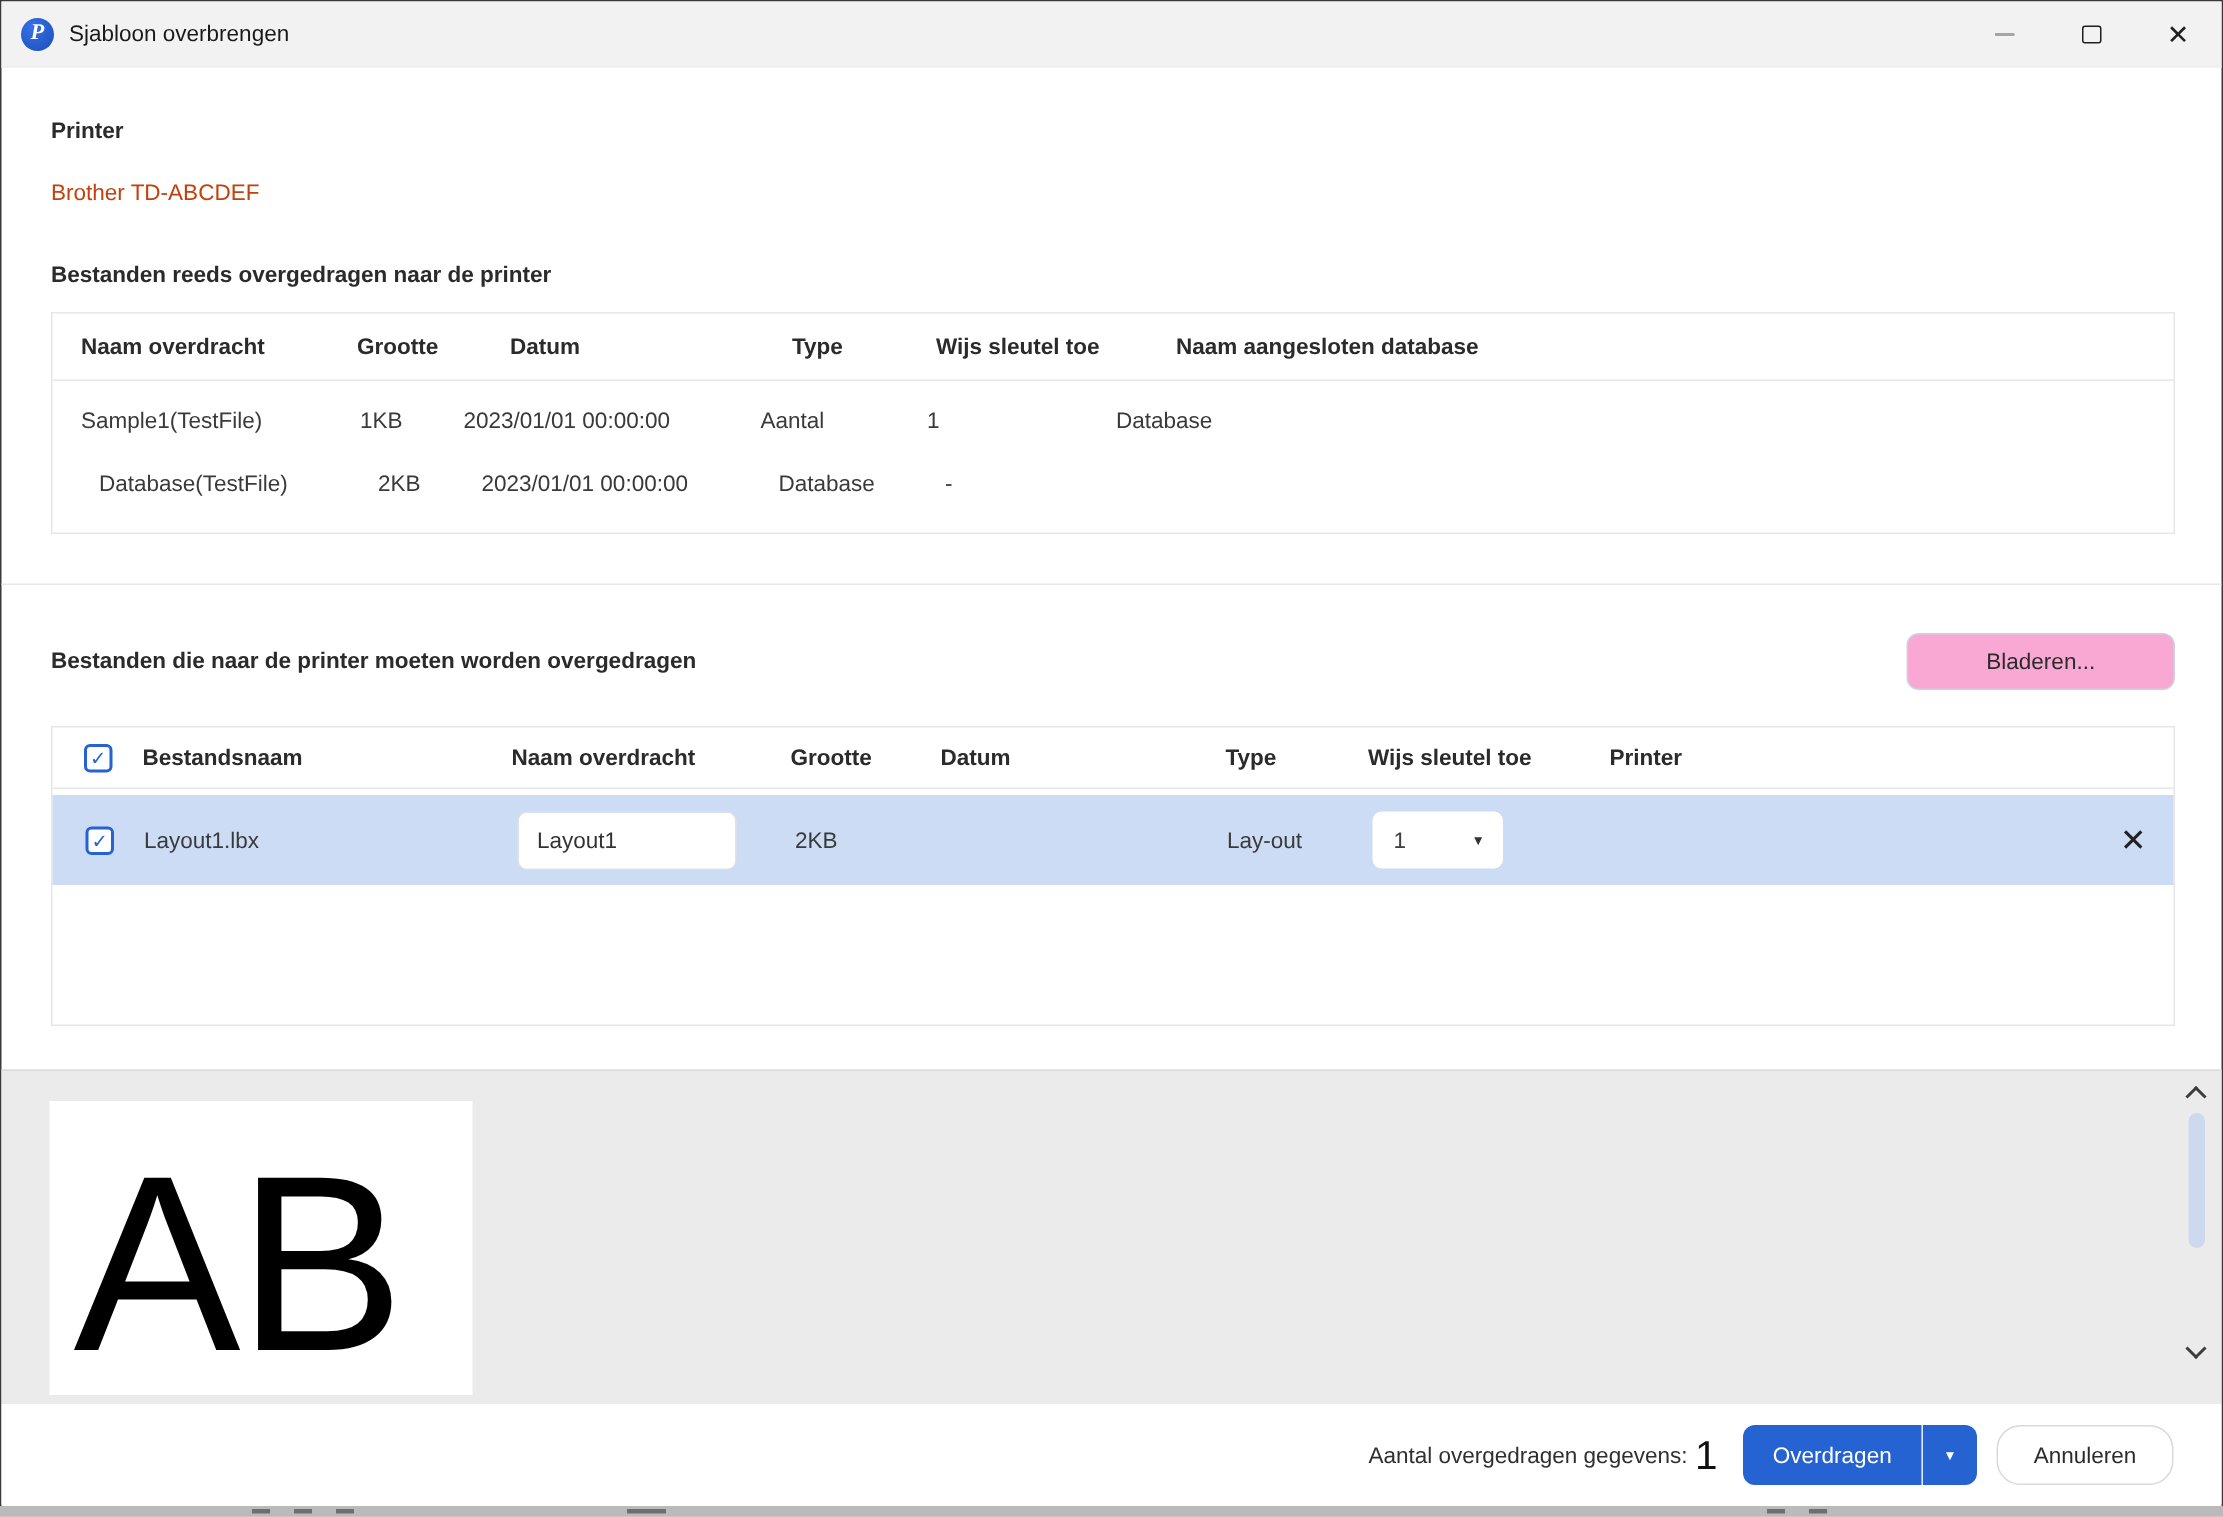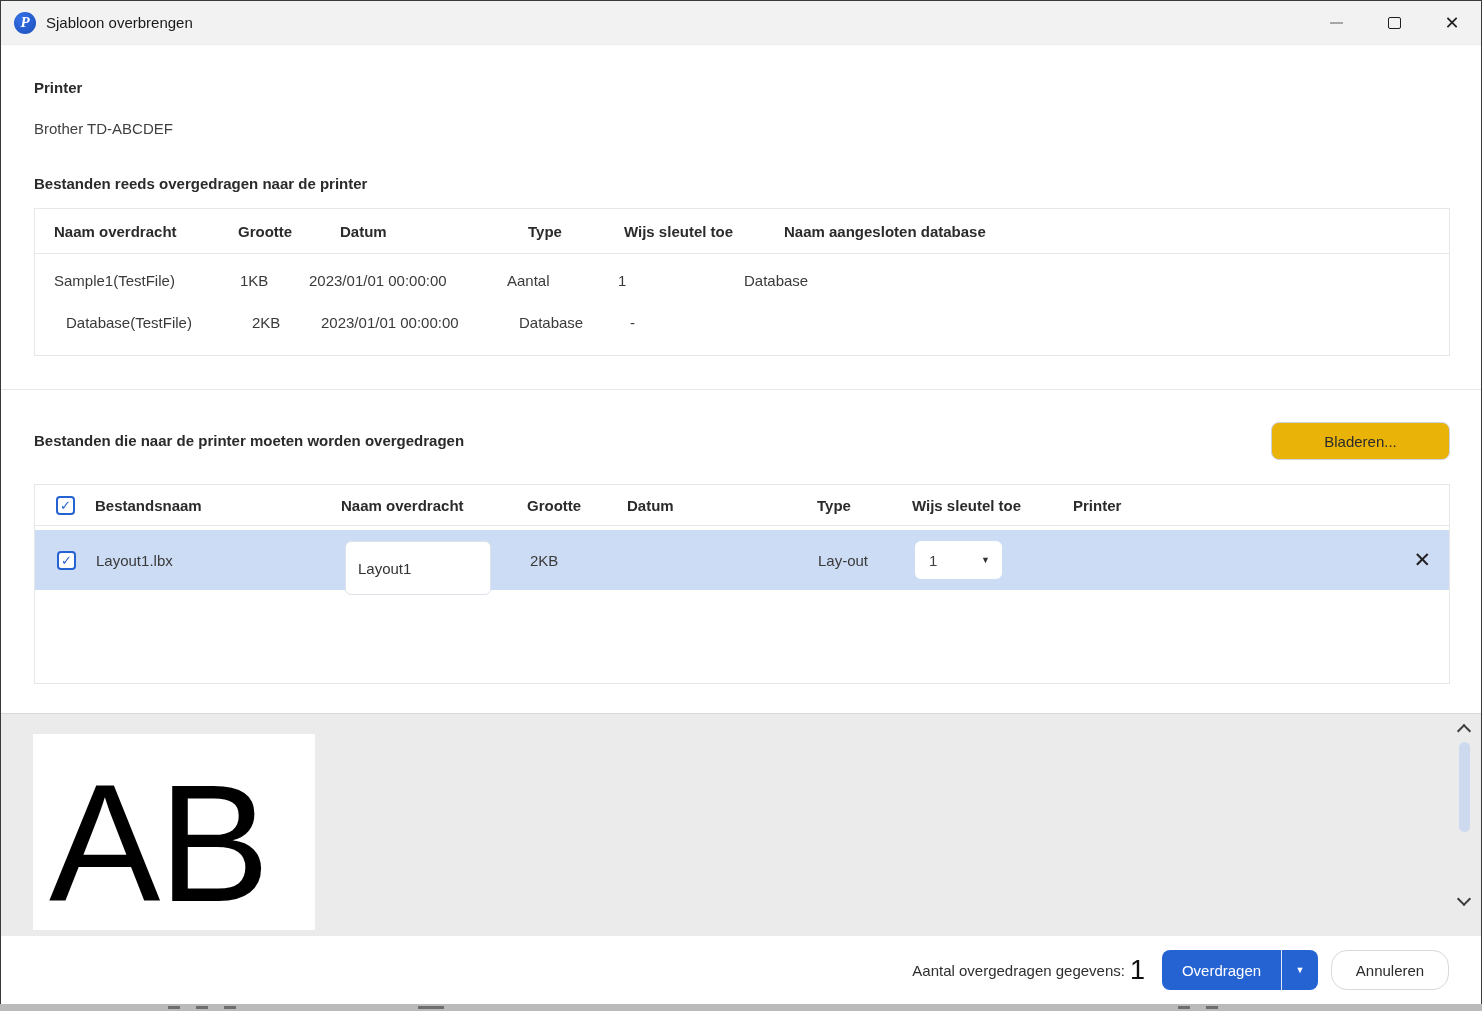--- a/index.html
+++ b/index.html
@@ -17,49 +17,49 @@
   .app-icon{width:22px;height:22px;border-radius:50%;background:radial-gradient(circle at 35% 30%,#3470e8,#1c4fb8);color:#fff;font-family:"Liberation Serif",serif;font-style:italic;font-weight:bold;font-size:15px;display:flex;align-items:center;justify-content:center;margin-right:10px;flex:0 0 auto;}
   .title-text{font-size:15px;color:#1a1a1a;}
   .win-controls{margin-left:auto;display:flex;height:100%;}
   .win-btn{width:58px;height:100%;display:flex;align-items:center;justify-content:center;}
   .min-glyph{width:13px;height:2px;background:#a6a6a6;}
   .max-glyph{width:13px;height:12px;border:1.5px solid #1f1f1f;border-radius:2px;}
   .close-glyph{font-size:18px;color:#1f1f1f;line-height:1;}
 
   
   .printer-label{position:absolute;left:33px;top:78px;font-size:15px;font-weight:bold;}
-  .printer-name{position:absolute;left:33px;top:119px;font-size:15px;color:#404040;}
+  .printer-name{position:absolute;left:33px;top:119px;font-size:15px;color:#c2410c;}
   .sec1-title{position:absolute;left:33px;top:174px;font-size:15px;font-weight:bold;}
 
   
   .table1{position:absolute;left:33px;top:207px;width:1416px;height:148px;border:1px solid #e7e7e7;background:#fff;}
   .t1-header{position:absolute;left:0;right:0;top:0;height:45px;border-bottom:1px solid #e7e7e7;}
   .cell{position:absolute;top:0;bottom:0;display:flex;align-items:center;font-size:15px;white-space:nowrap;}
   .hcell{font-weight:bold;color:#2b2b2b;}
   .t1h1{left:19px;} .t1h2{left:203px;} .t1h3{left:305px;} .t1h4{left:493px;} .t1h5{left:589px;} .t1h6{left:749px;}
   .t1-row1{position:absolute;left:0;right:0;top:50px;height:42px;}
   .t1-row2{position:absolute;left:12px;right:0;top:92px;height:42px;text-align:right;}
   .t1v1{left:19px;} .t1v2{left:205px;} .t1v3{left:274px;} .t1v4{left:472px;} .t1v5{left:583px;} .t1v6{left:709px;}
   .vcell{color:#3a3a3a;}
 
   .divider{position:absolute;left:0;right:0;top:388px;height:1px;background:#e8e8e8;}
 
   
   .sec2-title{position:absolute;left:33px;top:431px;font-size:15px;font-weight:bold;}
-  .browse-btn{position:absolute;left:1270px;top:421px;width:179px;height:38px;background:#eab308;border:1px solid #ccd3e0;border-radius:8px;display:flex;align-items:center;justify-content:center;font-size:15px;color:#2b2b2b;cursor:pointer;}
+  .browse-btn{position:absolute;left:1270px;top:421px;width:179px;height:38px;background:#f9a8d4;border:1px solid #ccd3e0;border-radius:8px;display:flex;align-items:center;justify-content:center;font-size:15px;color:#2b2b2b;cursor:pointer;}
 
   
   .table2{position:absolute;left:33px;top:483px;width:1416px;height:200px;border:1px solid #e7e7e7;background:#fff;}
   .t2-header{position:absolute;left:0;right:0;top:0;height:41px;border-bottom:1px solid #e7e7e7;}
   .t2h-cb{left:21px;} .t2h1{left:60px;} .t2h2{left:306px;} .t2h3{left:492px;} .t2h4{left:592px;} .t2h5{left:782px;} .t2h6{left:877px;} .t2h7{left:1038px;}
   .t2-row{position:absolute;left:0;right:0;top:45px;height:60px;background:var(--row-highlight);}
   .t2r-cb{left:22px;} .t2r-name{left:61px;} .t2r-size{left:495px;} .t2r-date{left:592px;} .t2r-type{left:783px;}
   .checkbox{width:19px;height:19px;background:#fff;border:2px solid var(--accent);border-radius:4px;display:flex;align-items:center;justify-content:center;cursor:pointer;}
   .checkbox .tick{color:var(--accent);font-size:13px;font-weight:bold;line-height:1;}
-  .name-input{position:absolute;left:310px;top:11px;width:146px;height:54px;background:#fff;border:1px solid #dde1e9;border-radius:6px;padding:0 12px;font-size:15px;color:#333;font-family:"Liberation Sans",sans-serif;outline:none;}
+  .name-input{position:absolute;left:310px;top:11px;width:146px;height:39px;background:#fff;border:1px solid #dde1e9;border-radius:6px;padding:0 12px;font-size:15px;color:#333;font-family:"Liberation Sans",sans-serif;outline:none;}
   .key-select{position:absolute;left:880px;top:11px;width:87px;height:38px;background:#fff;border-radius:6px;display:flex;align-items:center;justify-content:space-between;padding:0 12px 0 14px;cursor:pointer;}
   .key-select .val{font-size:15px;color:#3f3f3f;}
   .dd-arrow{font-size:9px;color:#333;}
   .remove-x{position:absolute;right:18px;top:0;bottom:0;display:flex;align-items:center;font-size:21px;color:#222;cursor:pointer;}
 
   
   .preview{position:absolute;left:0;right:0;top:712px;height:223px;background:#ebebeb;border-top:1px solid #dadada;}
   .preview-card{position:absolute;left:32px;top:20px;width:282px;height:196px;background:#fff;}
   .preview-ab{position:absolute;left:16px;top:26px;font-size:167px;line-height:1;color:#000;font-family:"Liberation Sans",sans-serif;letter-spacing:-2px;}
   .pv-scroll{position:absolute;right:3px;top:0;bottom:0;width:28px;}

